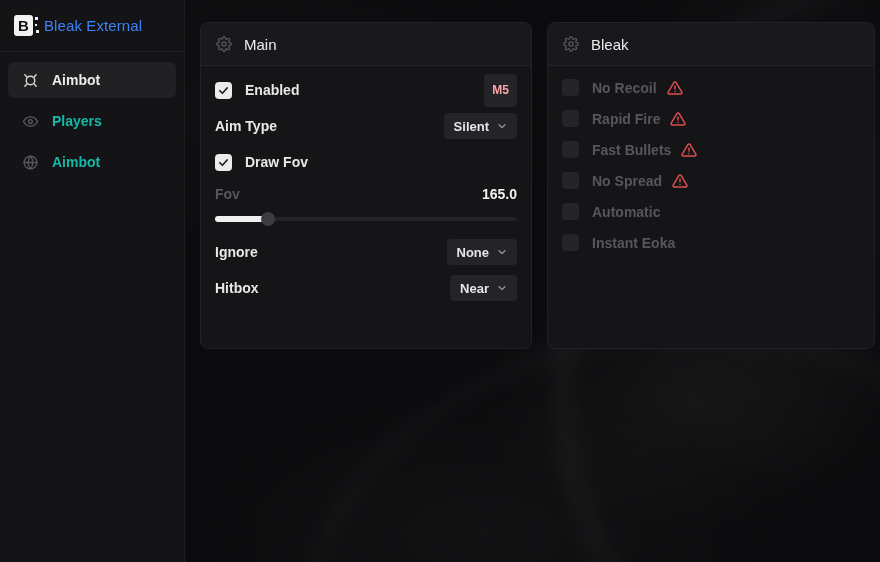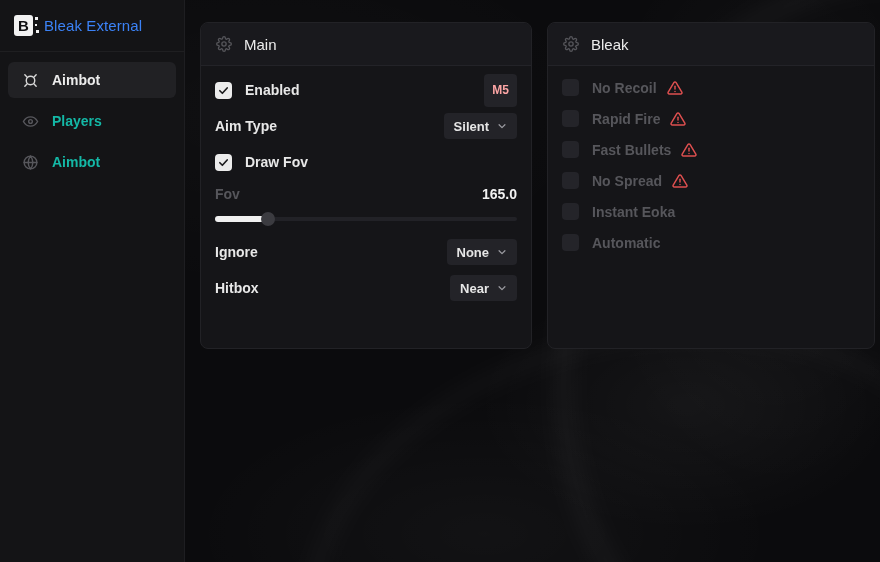--- a/index.html
+++ b/index.html
@@ -289,25 +289,25 @@
             <svg width="16" height="16" viewBox="0 0 24 24" fill="none" stroke="#dd4f4f" stroke-width="2.2" stroke-linecap="round" stroke-linejoin="round">
                 <path d="M10.3 3.9L1.8 18.1a2 2 0 0 0 1.7 3h17a2 2 0 0 0 1.7-3L13.7 3.9a2 2 0 0 0-3.4 0z"></path>
                 <path d="M12 9.5v4"></path>
                 <path d="M12 17.2h.01"></path>
               </svg>
           </span>
         </div>
 
         <div class="other-row">
           <span class="checkbox"></span>
+          <span class="lbl-dim">Automatic</span>
+        </div>
+
+        <div class="other-row">
+          <span class="checkbox"></span>
           <span class="lbl-dim">Instant Eoka</span>
-        </div>
-
-        <div class="other-row">
-          <span class="checkbox"></span>
-          <span class="lbl-dim">Automatic</span>
         </div>
 
       </div>
     </div>
 
   </div>
 </div>
 
 </body></html>

